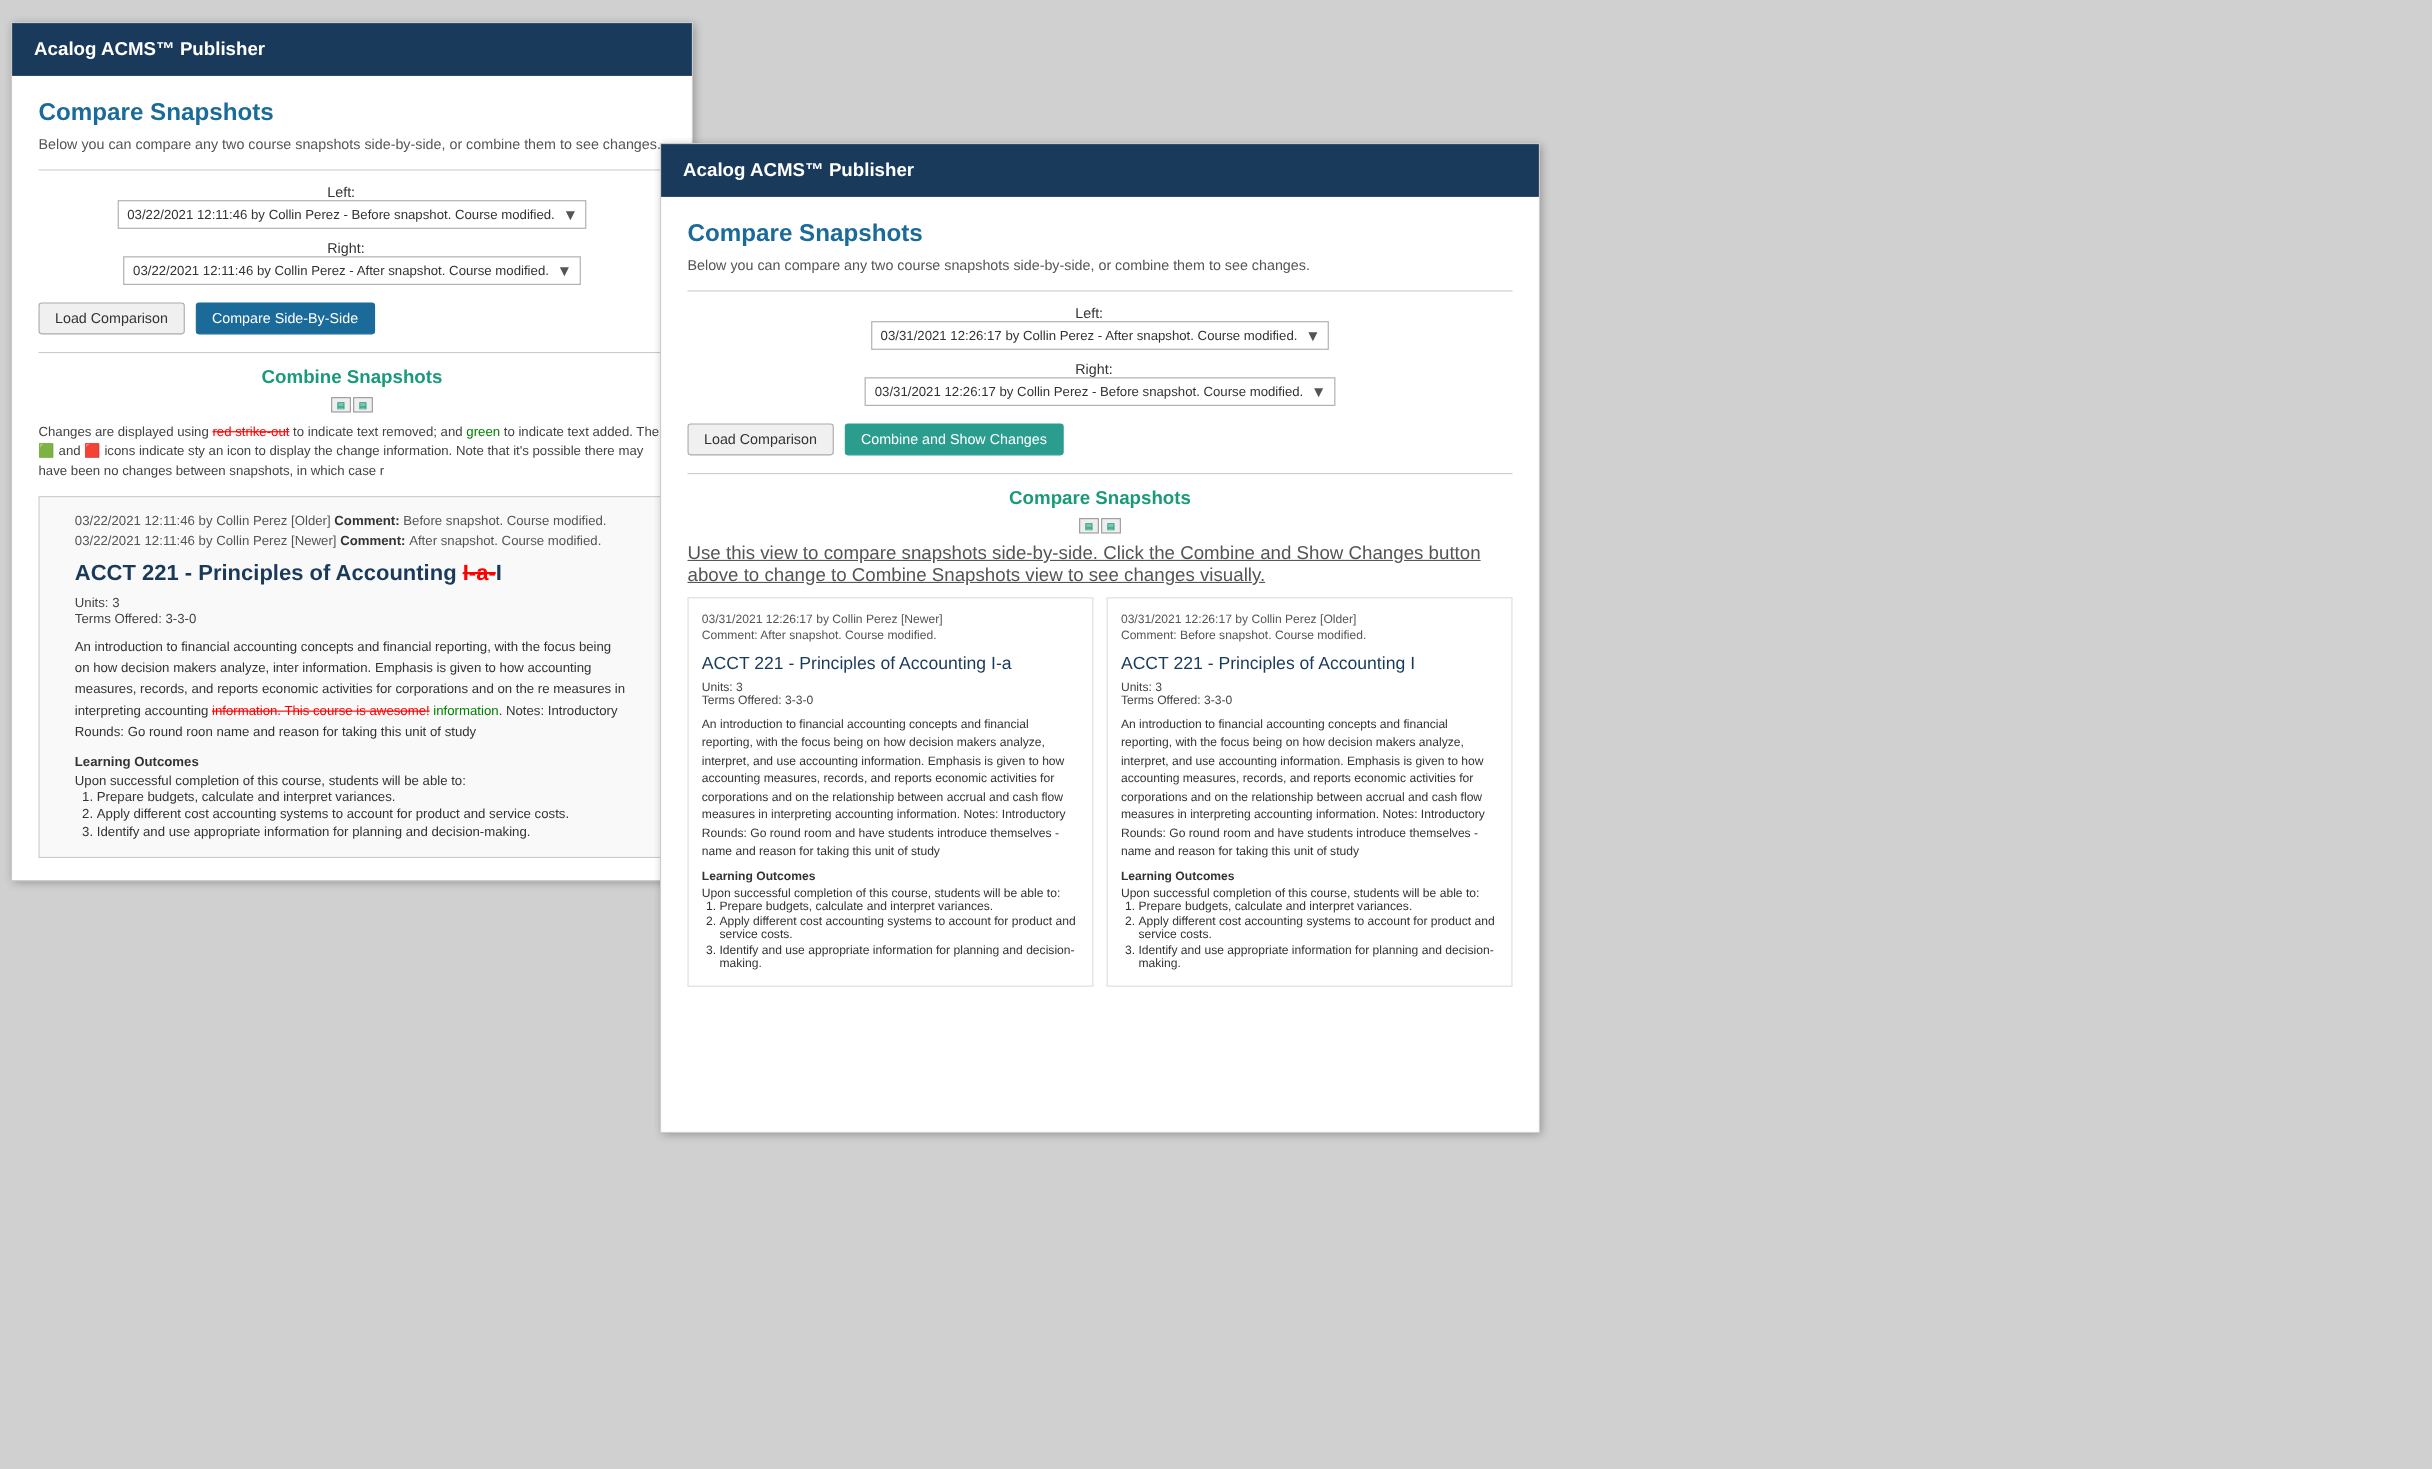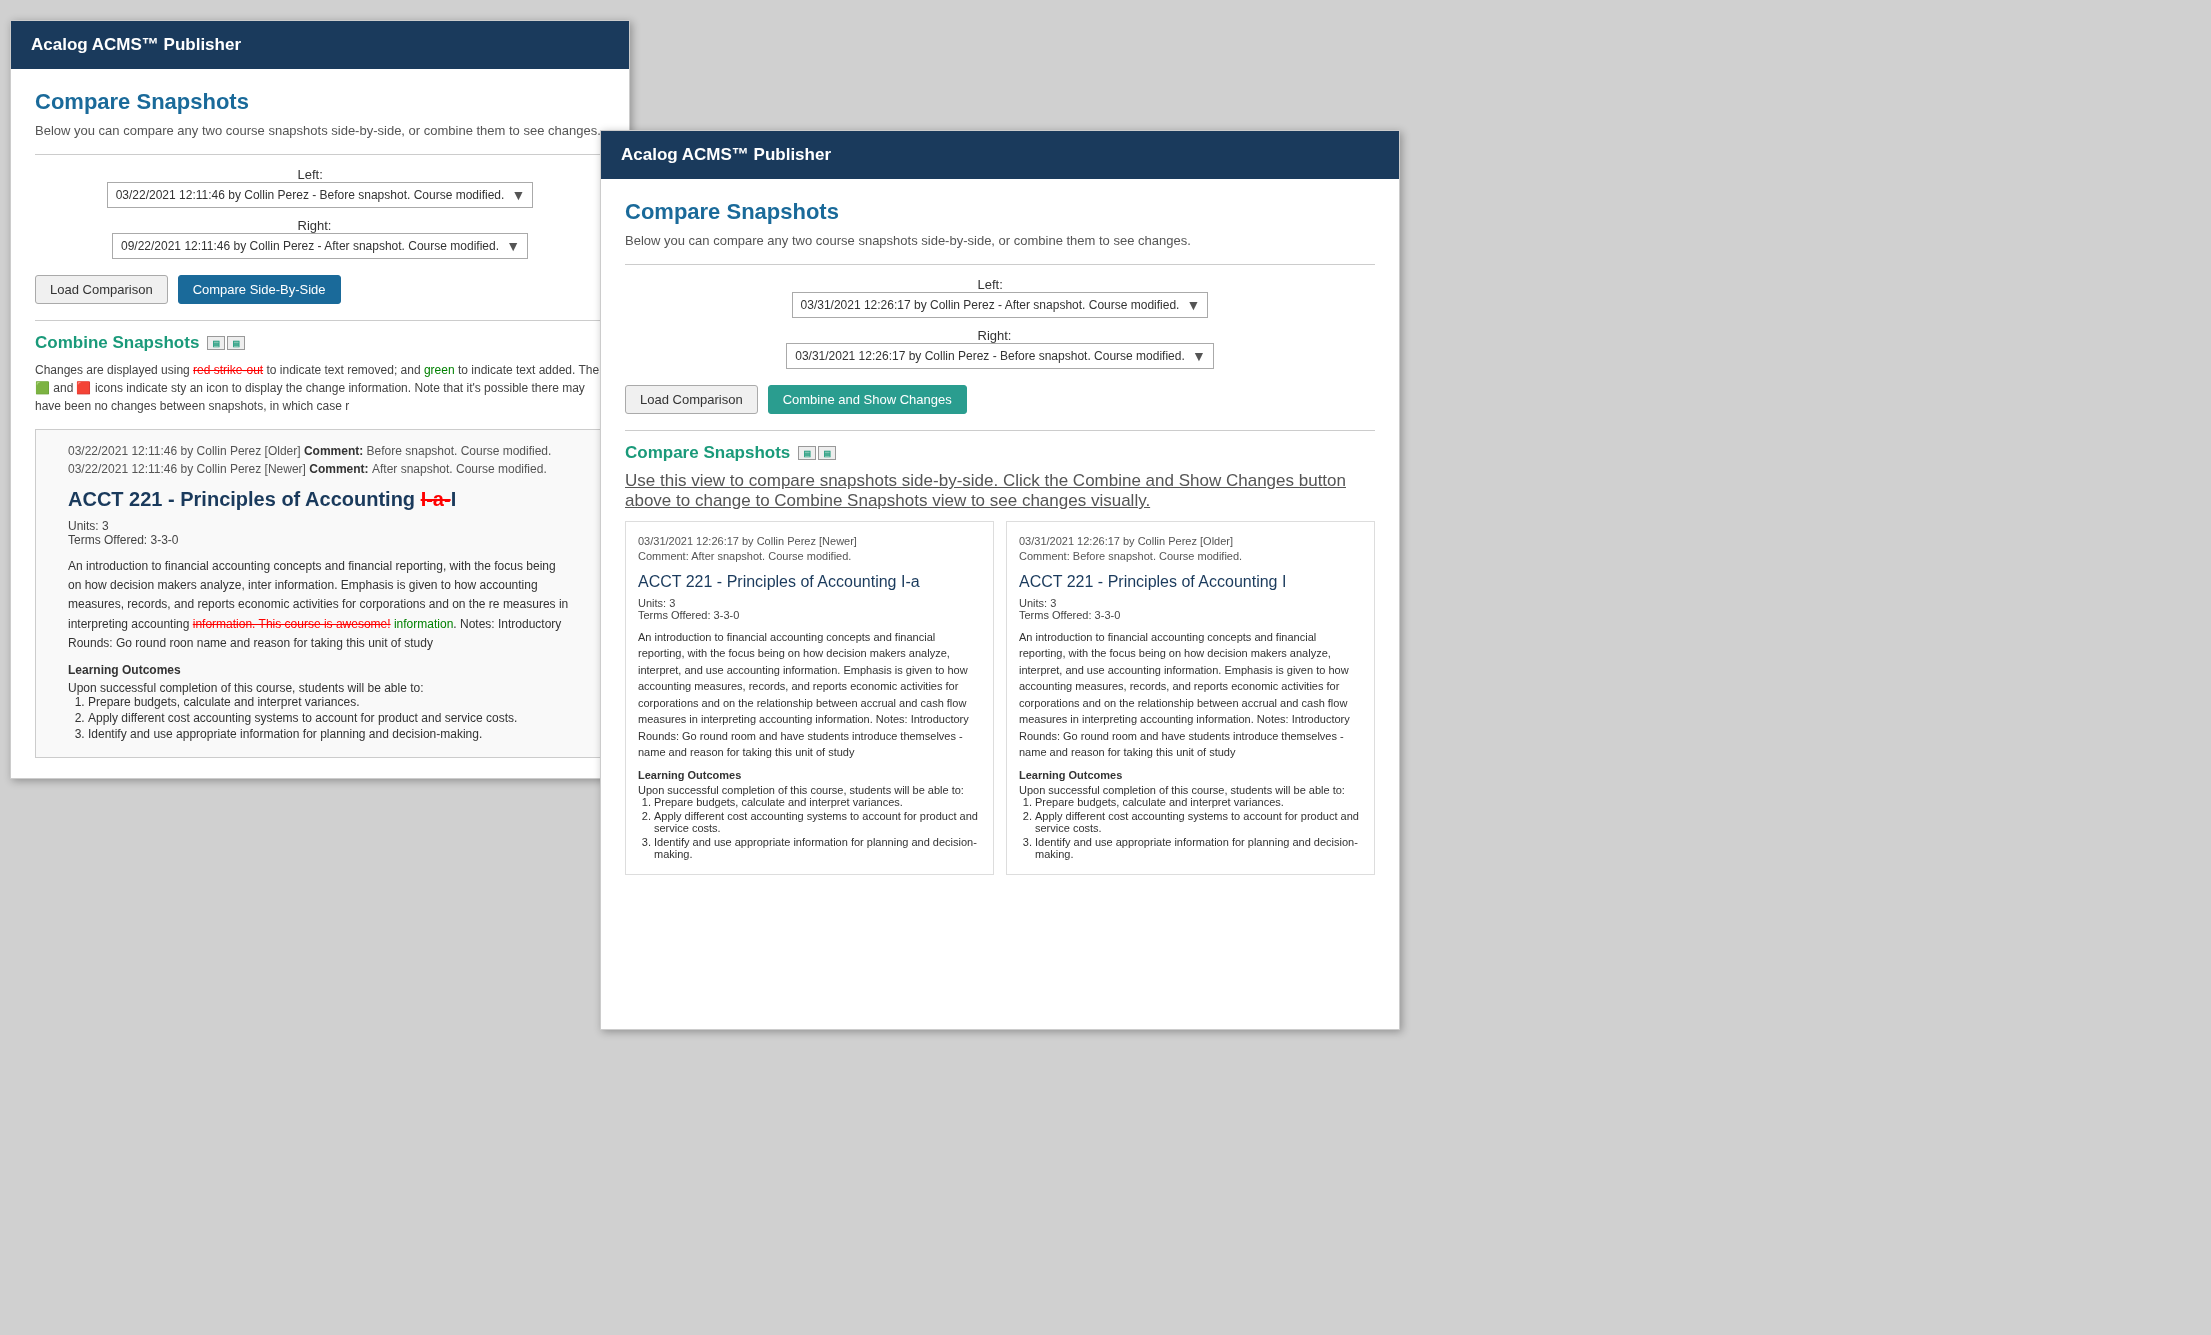--- a/index.html
+++ b/index.html
@@ -141,20 +141,21 @@
     }
 
     .section-title {
       color: #1a9a7a;
       font-size: 17px;
       font-weight: bold;
       margin-bottom: 8px;
       display: flex;
       align-items: center;
       gap: 8px;
+      flex-direction: column;
     }
 
     .section-title-icons {
       display: flex;
       gap: 2px;
     }
 
     .mini-icon {
       width: 18px;
       height: 14px;
@@ -324,21 +325,21 @@
           <span>03/22/2021 12:11:46 by Collin Perez - Before snapshot. Course modified.</span>
           <span class="dropdown-arrow">▼</span>
         </div>
       </div>
     </div>
 
     <div class="field-row">
       <span class="field-label">Right:</span>
       <div class="dropdown-wrapper">
         <div class="dropdown-box">
-          <span>09/22/2021 12:11:46 by Collin Perez - After snapshot. Course modified.</span>
+          <span>03/22/2021 12:11:46 by Collin Perez - After snapshot. Course modified.</span>
           <span class="dropdown-arrow">▼</span>
         </div>
       </div>
     </div>
 
     <div class="buttons-row">
       <button class="btn btn-secondary">Load Comparison</button>
       <button class="btn btn-primary">Compare Side-By-Side</button>
     </div>
 

